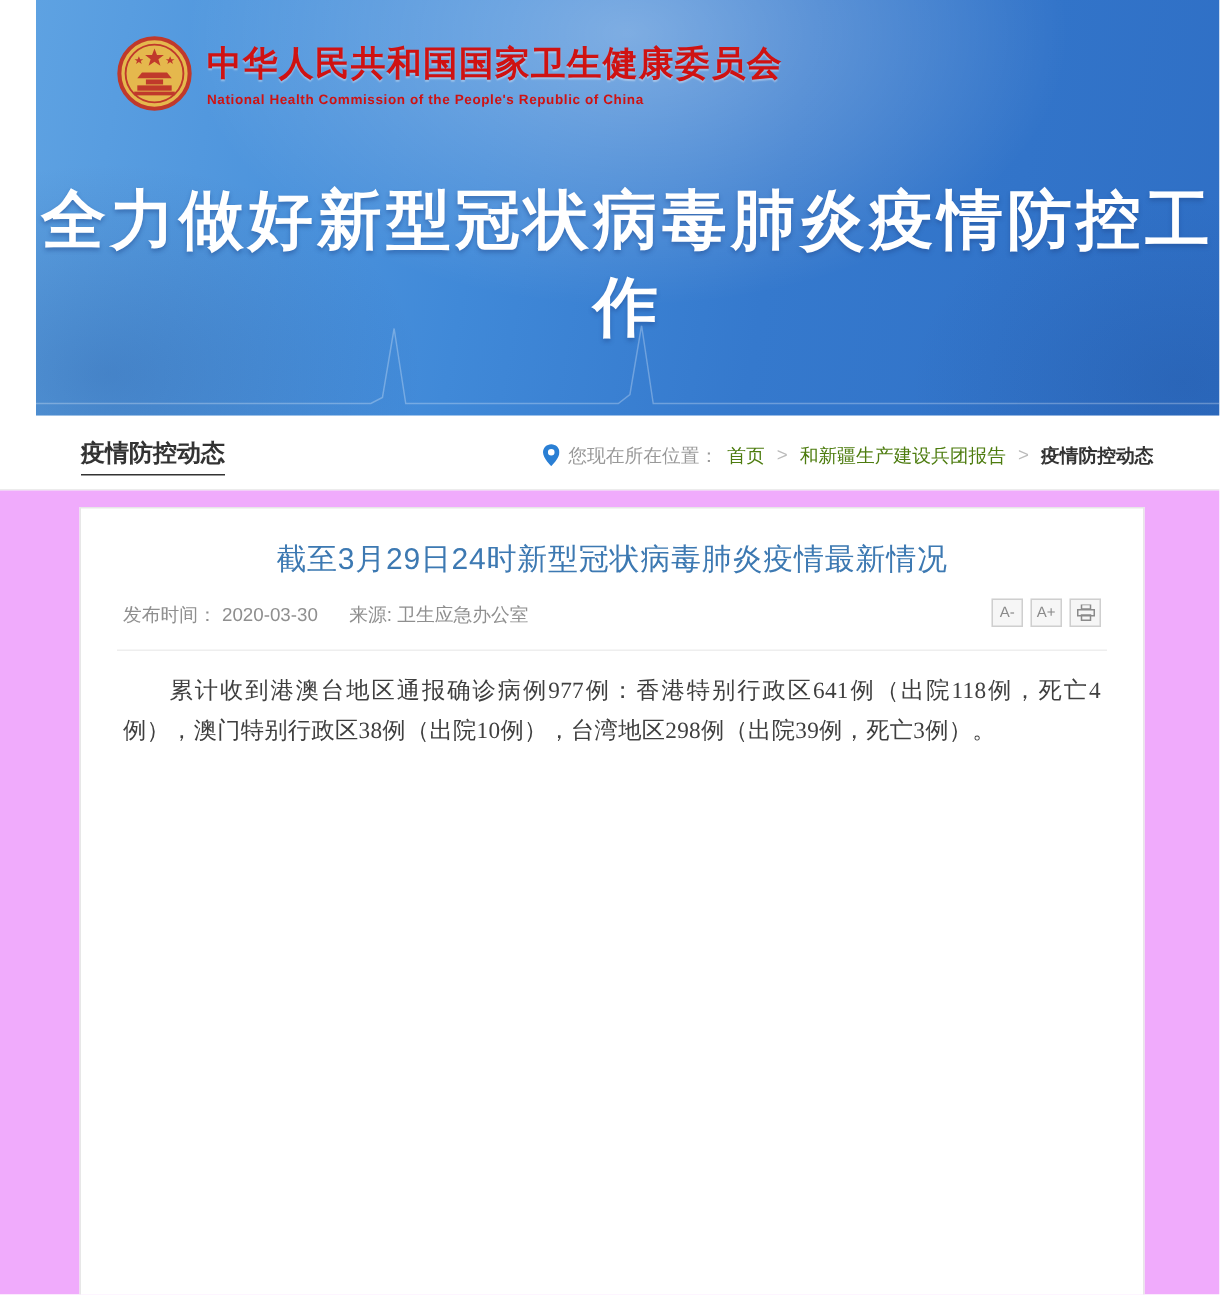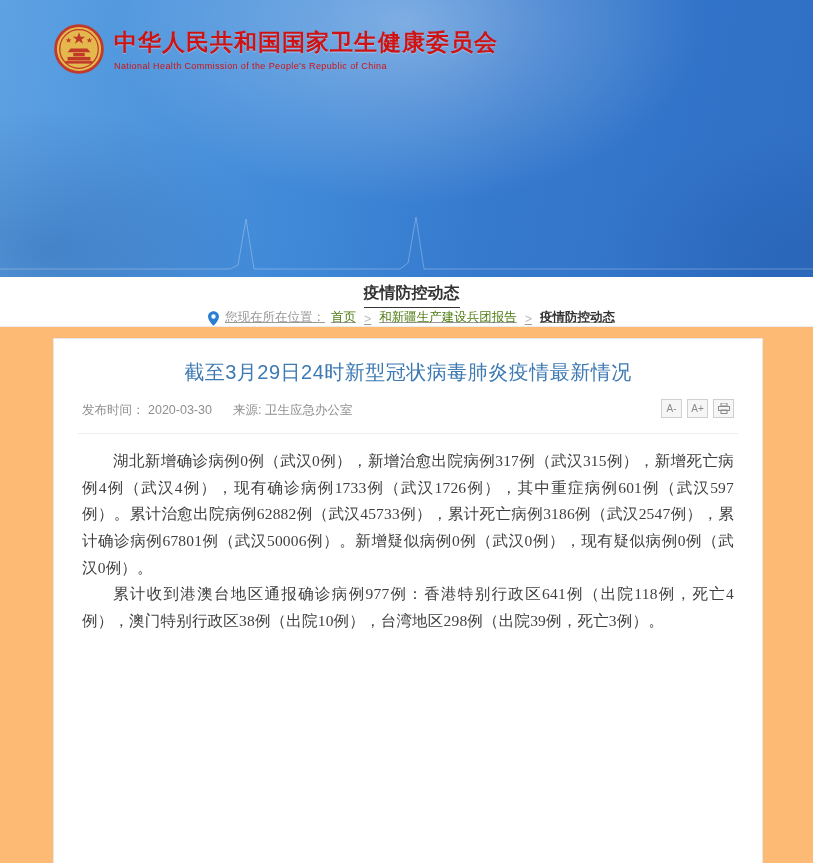--- a/index.html
+++ b/index.html
@@ -11,55 +11,56 @@
 
   
   .site-header {
     position:relative; height:277px;
     background:
       radial-gradient(ellipse 420px 260px at 50% 8%, rgba(255,255,255,.34), rgba(255,255,255,0) 70%),
       radial-gradient(ellipse 300px 200px at 6% 90%, rgba(20,60,130,.25), rgba(20,60,130,0) 70%),
       radial-gradient(ellipse 260px 180px at 97% 92%, rgba(20,60,130,.20), rgba(20,60,130,0) 70%),
       linear-gradient(100deg,#5ea2e2 0%,#4089d8 38%,#3579cd 62%,#2f6fc5 100%);
     overflow:hidden;
+    margin-left:24px;
   }
   .brand { position:absolute; top:24px; left:54px; display:flex; align-items:center; gap:10px; }
   .emblem { width:50px; height:50px; flex:0 0 auto; }
   .brand-text .cn {
     color:#cf1212; font-size:23px; font-weight:bold; letter-spacing:1px;
     text-shadow:0 1px 1px rgba(255,255,255,.35);
   }
   .brand-text .en {
-    color:#cf1212; font-size:9px; font-weight:normal; letter-spacing:.4px; margin-top:3px;
+    color:#cf1212; font-size:9px; font-weight:bold; letter-spacing:.4px; margin-top:3px;
   }
   .banner-title {
     position:absolute; top:118px; left:0; right:0; text-align:center;
     color:#ffffff; font-size:43px; font-weight:bold; letter-spacing:3px;
     text-shadow:0 2px 3px rgba(30,70,140,.45);
   }
   .ecg { position:absolute; bottom:0; left:0; width:100%; height:60px; opacity:.5; }
 
   
   .crumb-bar {
     height:44px; background:#ffffff; border-bottom:1px solid #ececec;
     display:flex; align-items:center; justify-content:space-between;
-    padding:0 44px 0 54px; margin-top:6px;flex-direction:column;
+    padding:0 44px 0 54px; margin-top:6px;
   }
   .section-title {
     font-size:16px; font-weight:bold; color:#333;
     border-bottom:1px solid #333; padding-bottom:3px; cursor:pointer;
   }
-  .crumb-right { display:flex; align-items:flex-end; gap:6px; font-size:12.5px; color:#999;text-decoration:underline; }
+  .crumb-right { display:flex; align-items:flex-start; gap:6px; font-size:12.5px; color:#999; }
   .pin { width:11px; height:15px; }
   .crumb-link { color:#4d7c0f; cursor:pointer; }
   .crumb-sep { color:#bbb; padding:0 2px; }
   .crumb-current { color:#333; font-weight:bold; }
 
   
-  .page-bg { background:#fdba74; padding:11px 16px 0 0; height:536px; }
+  .page-bg { background:#f0abfc; padding:11px 16px 0 0; height:536px; }
   .card {
     width:710px; margin:0 auto 0 53px; background:#fff;
     border:1px solid #e7e7e7; min-height:530px; padding:20px 28px 20px 28px;
     position:relative;
   }
   .art-title { text-align:center; color:#3d79b2; font-size:20px; font-weight:500; letter-spacing:.5px; }
   .meta-row {
     position:relative; margin-top:16px; text-align:left;
     color:#8f8f8f; font-size:12.5px;
   }
@@ -93,20 +94,21 @@
       <rect x="18.5" y="27.8" width="11" height="3.2" fill="#c0392b"></rect>
       <rect x="13" y="31.6" width="22" height="3.4" fill="#c0392b"></rect>
       <rect x="11" y="35.6" width="26" height="2.4" fill="#c0392b"></rect>
     </svg>
     <div class="brand-text">
       <div class="cn">中华人民共和国国家卫生健康委员会</div>
       <div class="en">National Health Commission of the People's Republic of China</div>
     </div>
   </div>
 
+  <div class="banner-title">全力做好新型冠状病毒肺炎疫情防控工作</div>
 
   <svg class="ecg" viewBox="0 0 813 60" preserveAspectRatio="none">
     <polyline points="0,52 230,52 238,48 246,2 254,52 400,52 408,46 416,0 424,52 813,52" fill="none" stroke="#ffffff" stroke-width="1" opacity=".55"></polyline>
   </svg>
 </div>
 
 <div class="crumb-bar">
   <span class="section-title">疫情防控动态</span>
   <span class="crumb-right">
     <svg class="pin" viewBox="0 0 12 16">
@@ -142,18 +144,17 @@
             <rect x="0.5" y="3.5" width="11" height="4" fill="none" stroke="#8a8a8a"></rect>
             <rect x="3" y="7" width="6" height="3.5" fill="none" stroke="#8a8a8a"></rect>
           </svg>
         </span>
       </span>
     </div>
 
     <div class="divider"></div>
 
     <div class="body-text">
-      <p>湖北新增确诊病例0例（武汉0例），新增治愈出院病例317例（武汉315例），新增死亡病例4例（武汉4例），现有确诊病例1733例（武汉1726例），其中重症病例601例（武汉597例）。累计治愈出院病例62882例（武汉45733例），累计死亡病例3186例（武汉2547例），累计确诊病例67801例（武汉50006例）。新增疑似病例0例（武汉0例），现有疑似病例0例（武汉0例）。</p>
       <p>累计收到港澳台地区通报确诊病例977例：香港特别行政区641例（出院118例，死亡4例），澳门特别行政区38例（出院10例），台湾地区298例（出院39例，死亡3例）。</p>
     </div>
 
   </div>
 </div>
 
 </body></html>

